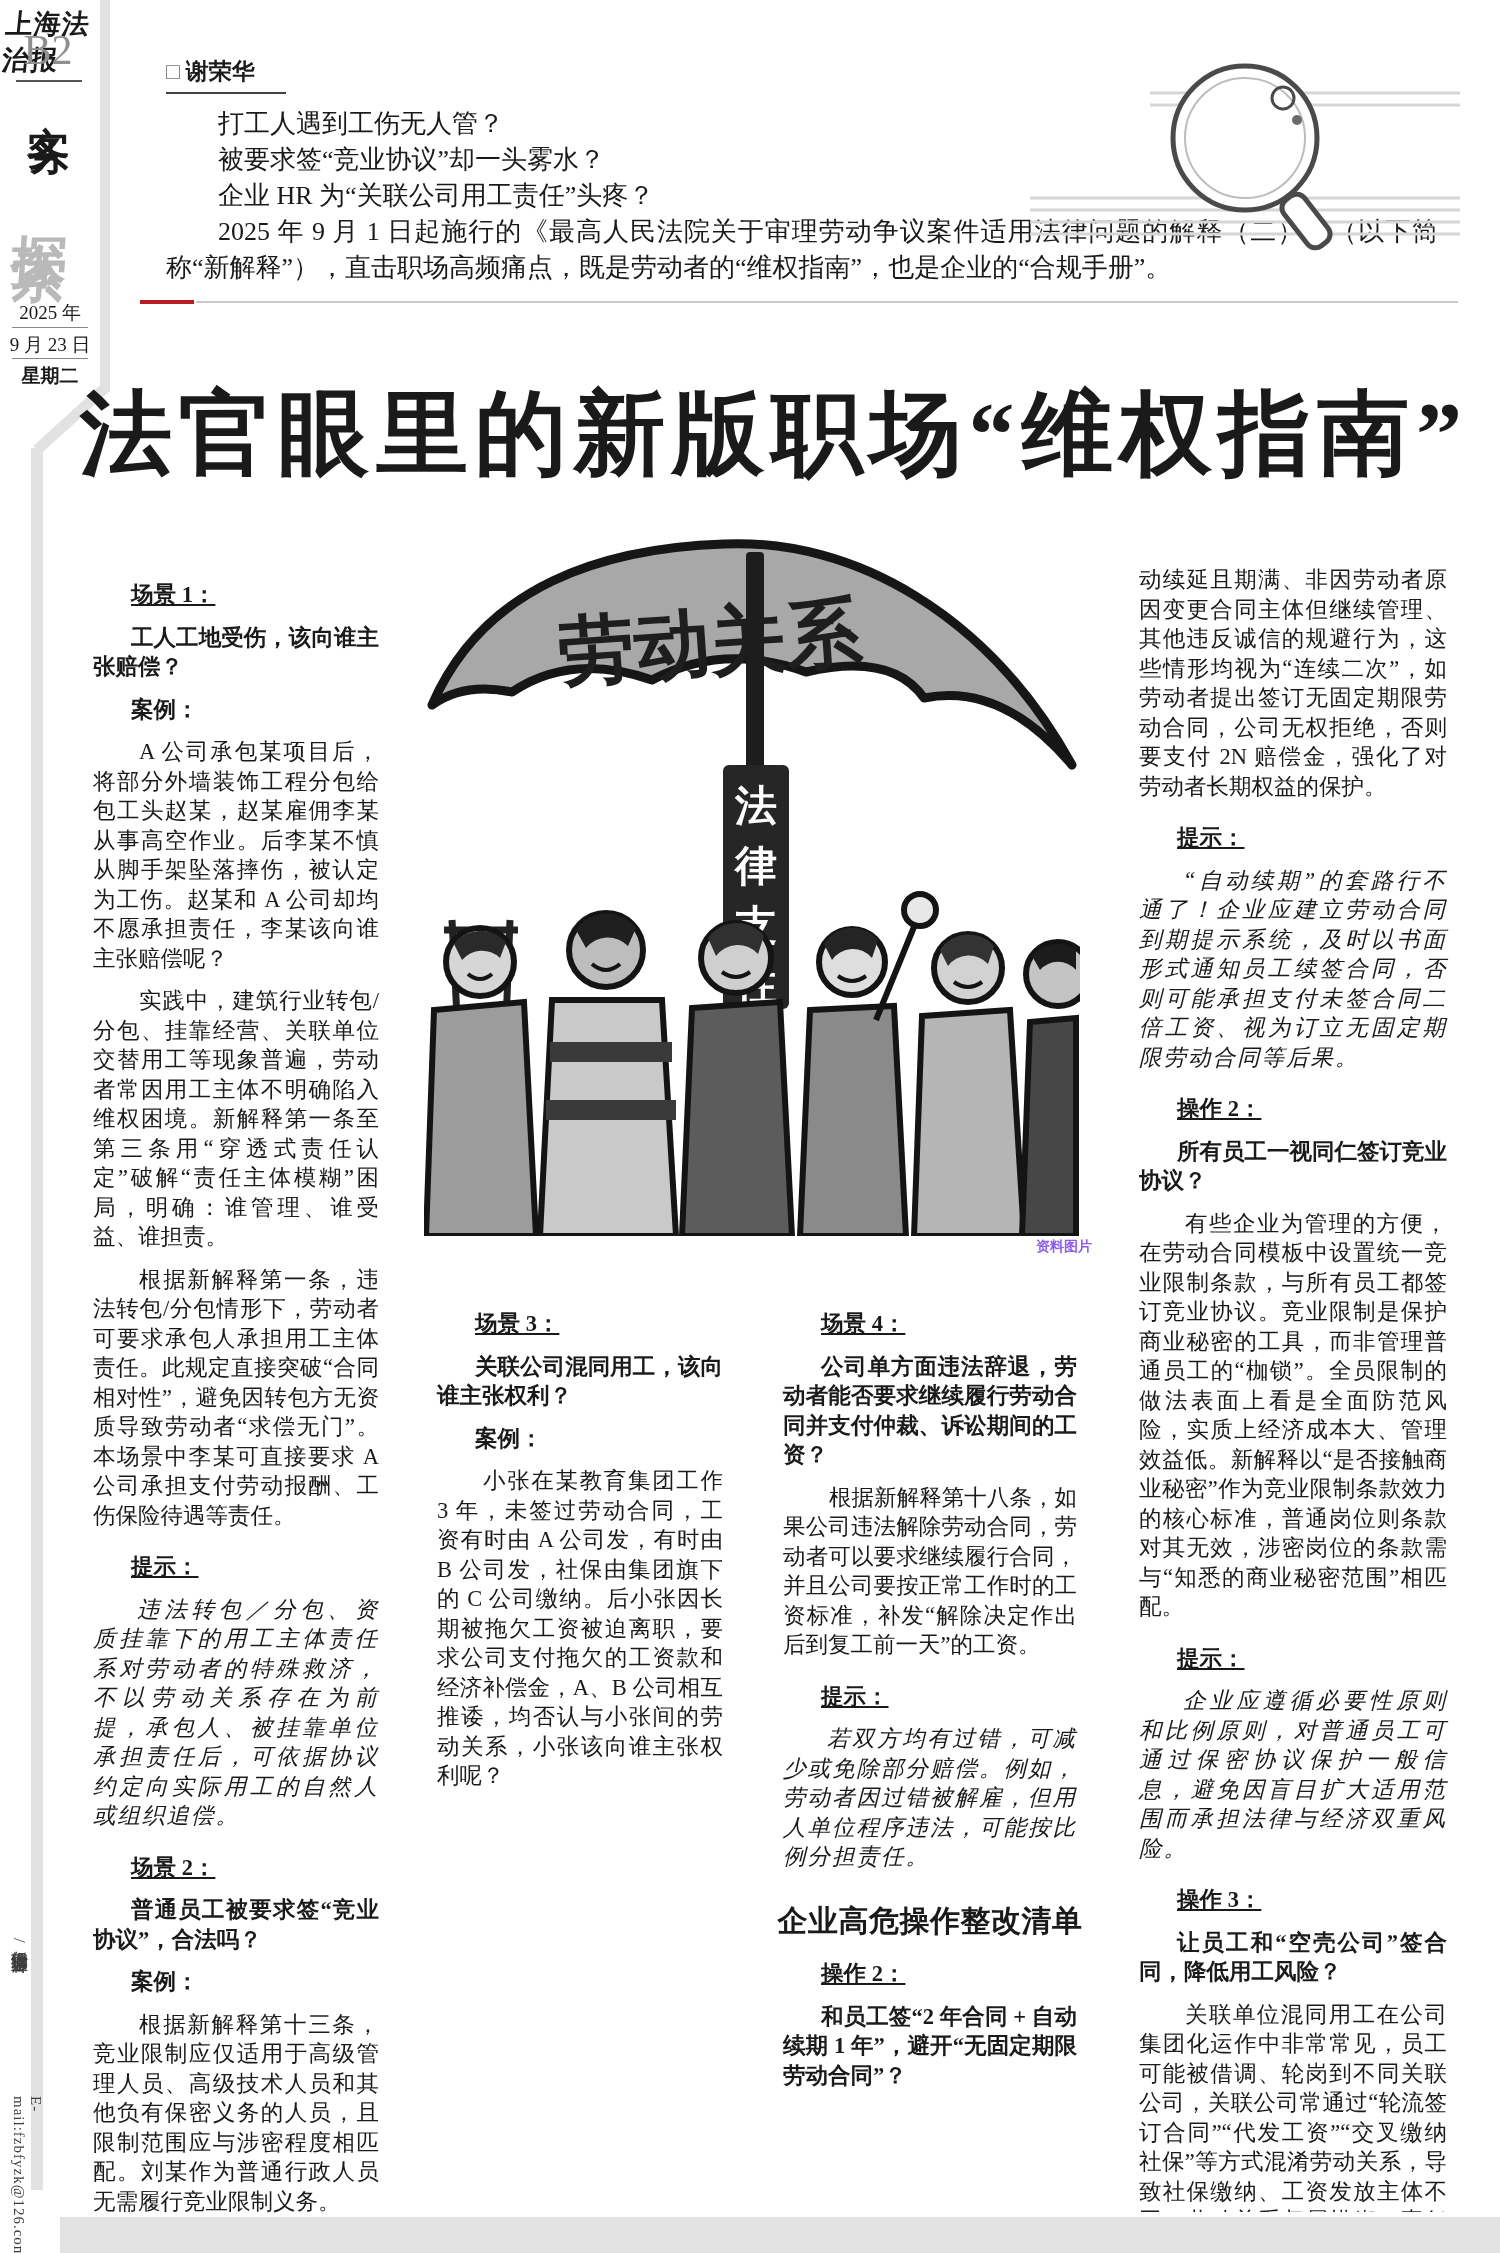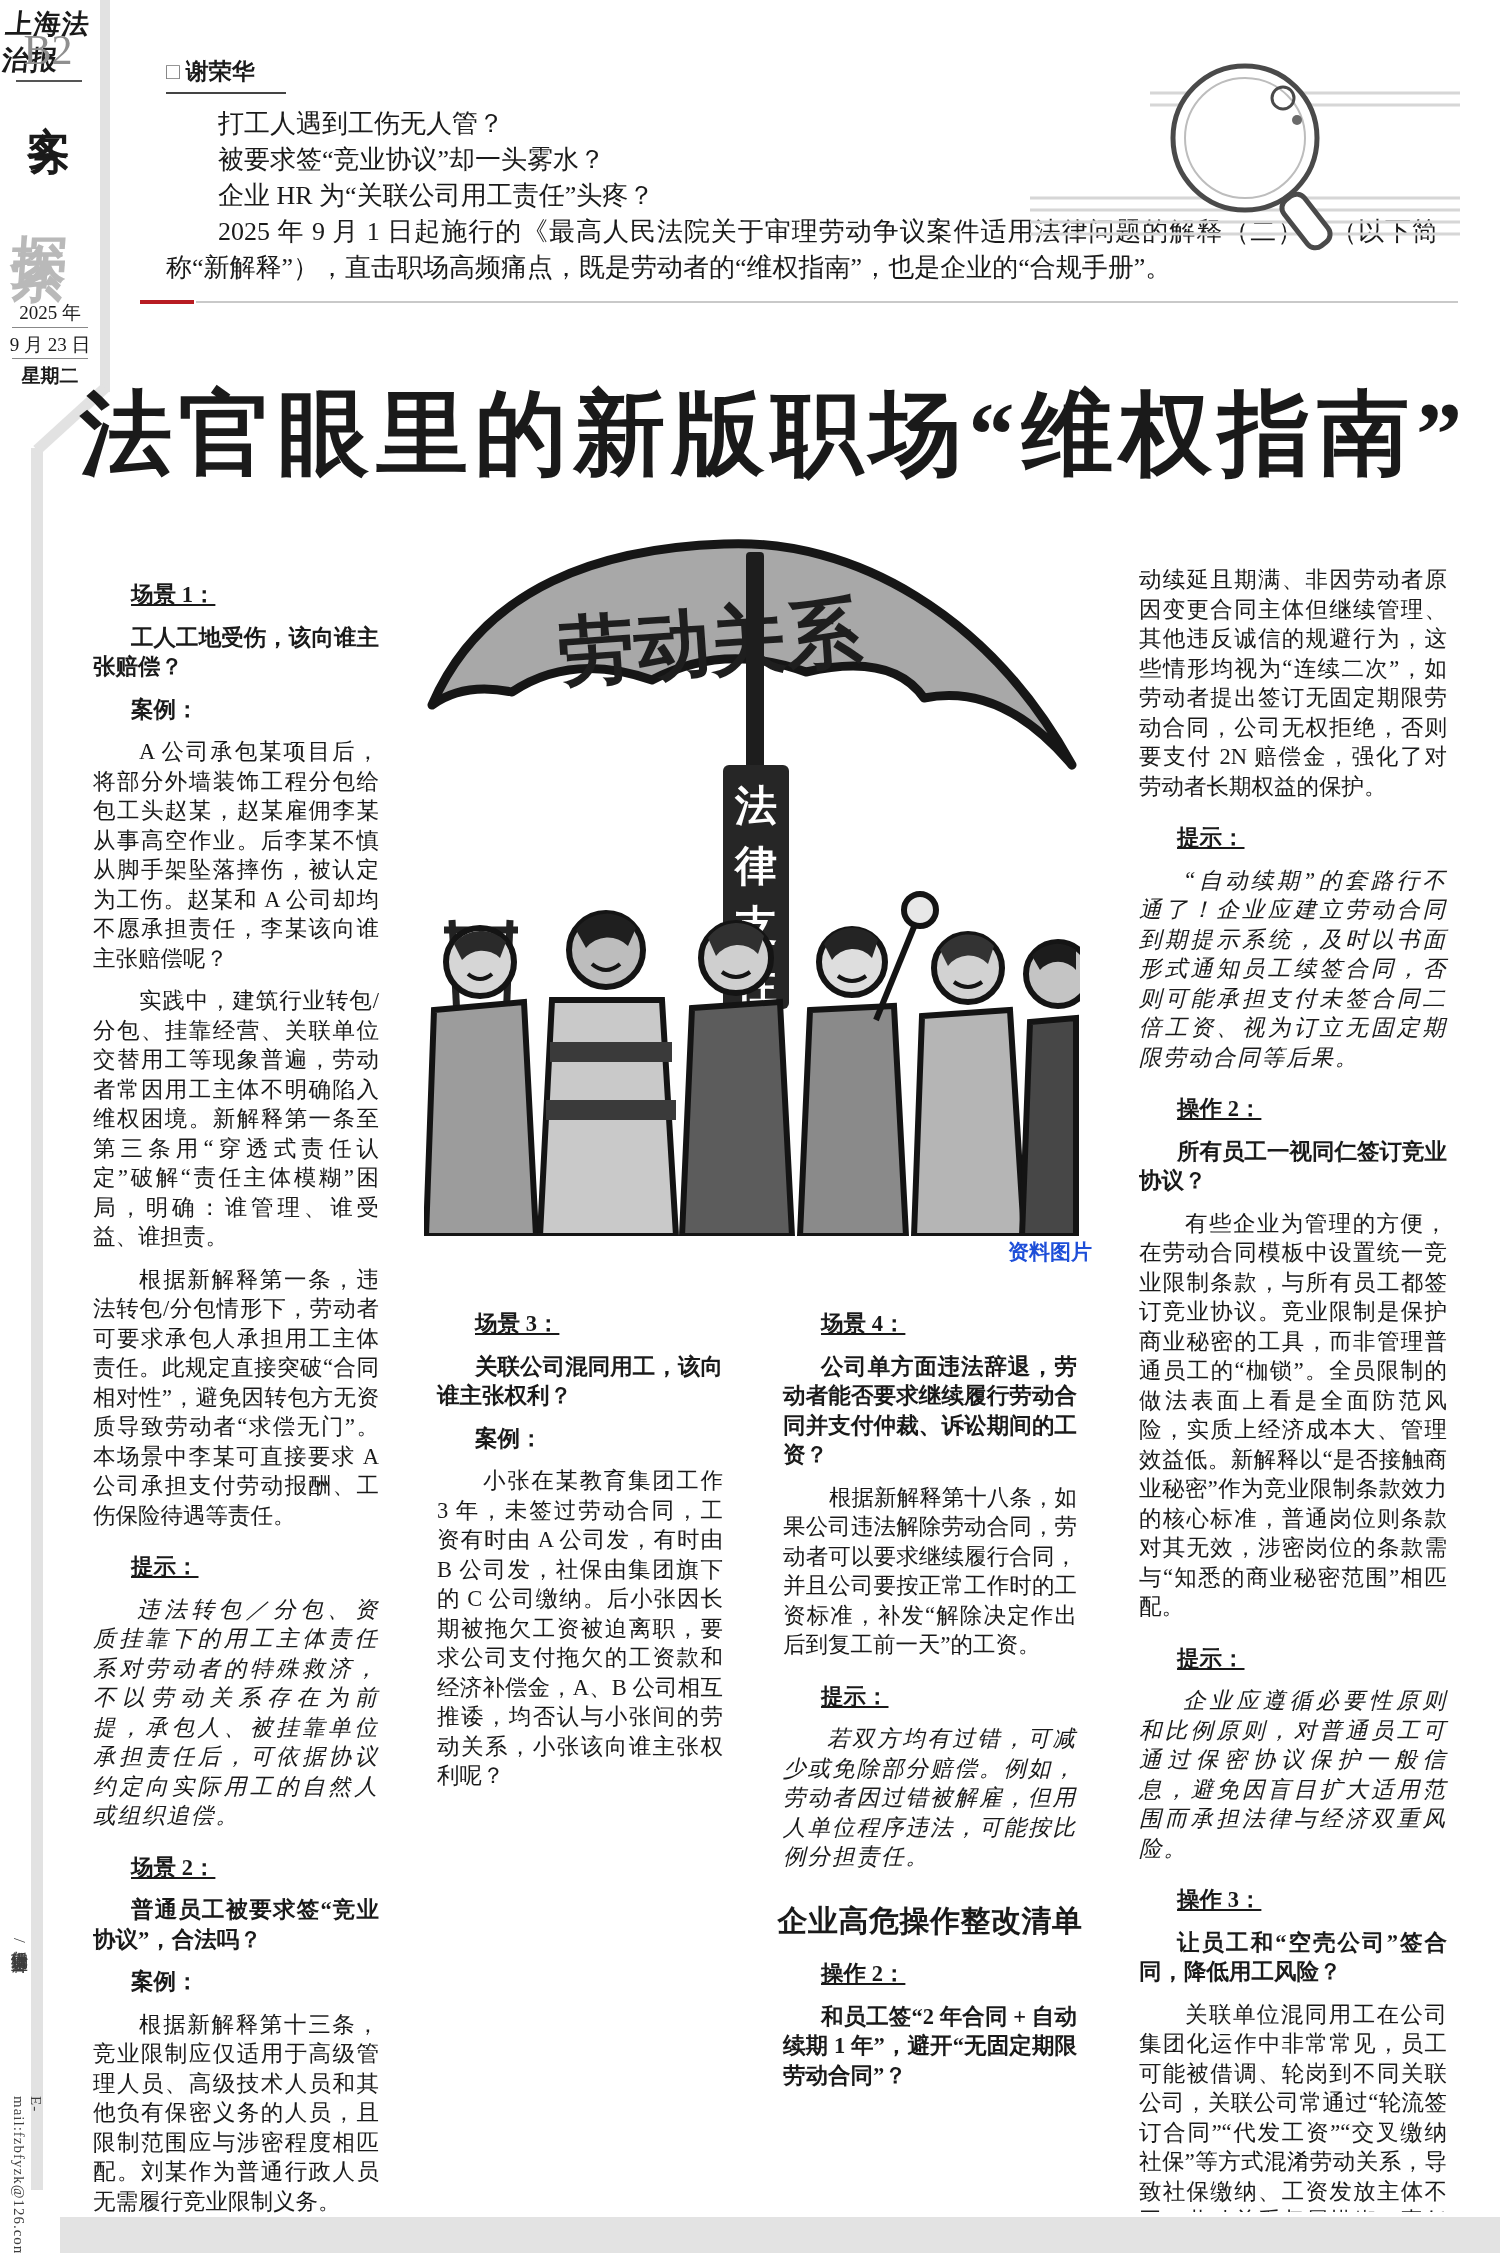--- a/index.html
+++ b/index.html
@@ -43,21 +43,21 @@
   #col3 .b-h{text-align:center;margin:34px 0 24px !important;}
   .b-s{font-weight:700;text-indent:38px;margin-top:22px !important;text-decoration:underline;}
   .b-t{font-weight:700;text-indent:38px;}
   .b-c{font-weight:700;text-indent:38px;}
   .b-p{text-indent:46px;}
   .b-n{text-indent:0;}
   .b-q{font-style:italic;letter-spacing:2px;text-indent:44px;}
   .b-qn{font-style:italic;letter-spacing:2px;text-indent:0;}
   
   #figure-box{left:424px;top:530px;width:656px;height:706px;background:#fff;}
-  #figure-caption{left:900px;top:1238px;width:192px;text-align:right;font-size:21px;font-weight:700;color:#1d4ed8;}
+  #figure-caption{left:900px;top:1238px;width:192px;text-align:right;font-size:14px;font-weight:700;color:#8b5cf6;}
   #magnifier{left:1000px;top:50px;width:470px;height:210px;}
 </style>
 </head>
 <body>
 
 <div id="page">
 
   <div class="abs rail" style="left:100px;top:0;width:10px;height:392px;"></div>
   <svg class="abs" style="left:0;top:380px;width:120px;height:80px;">
     <line x1="105" y1="8" x2="37" y2="70" stroke="#e2e2e2" stroke-width="11"></line>

